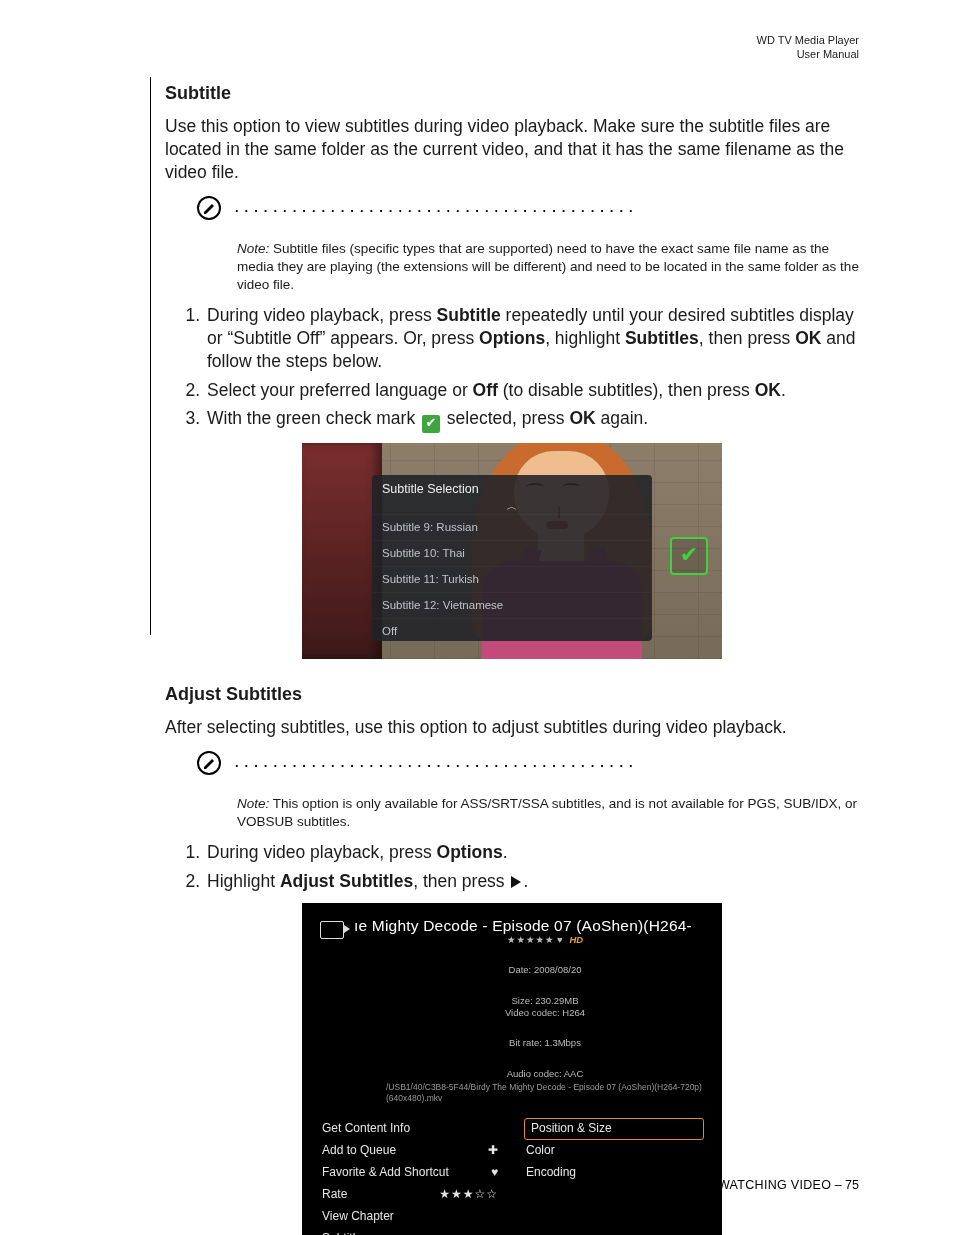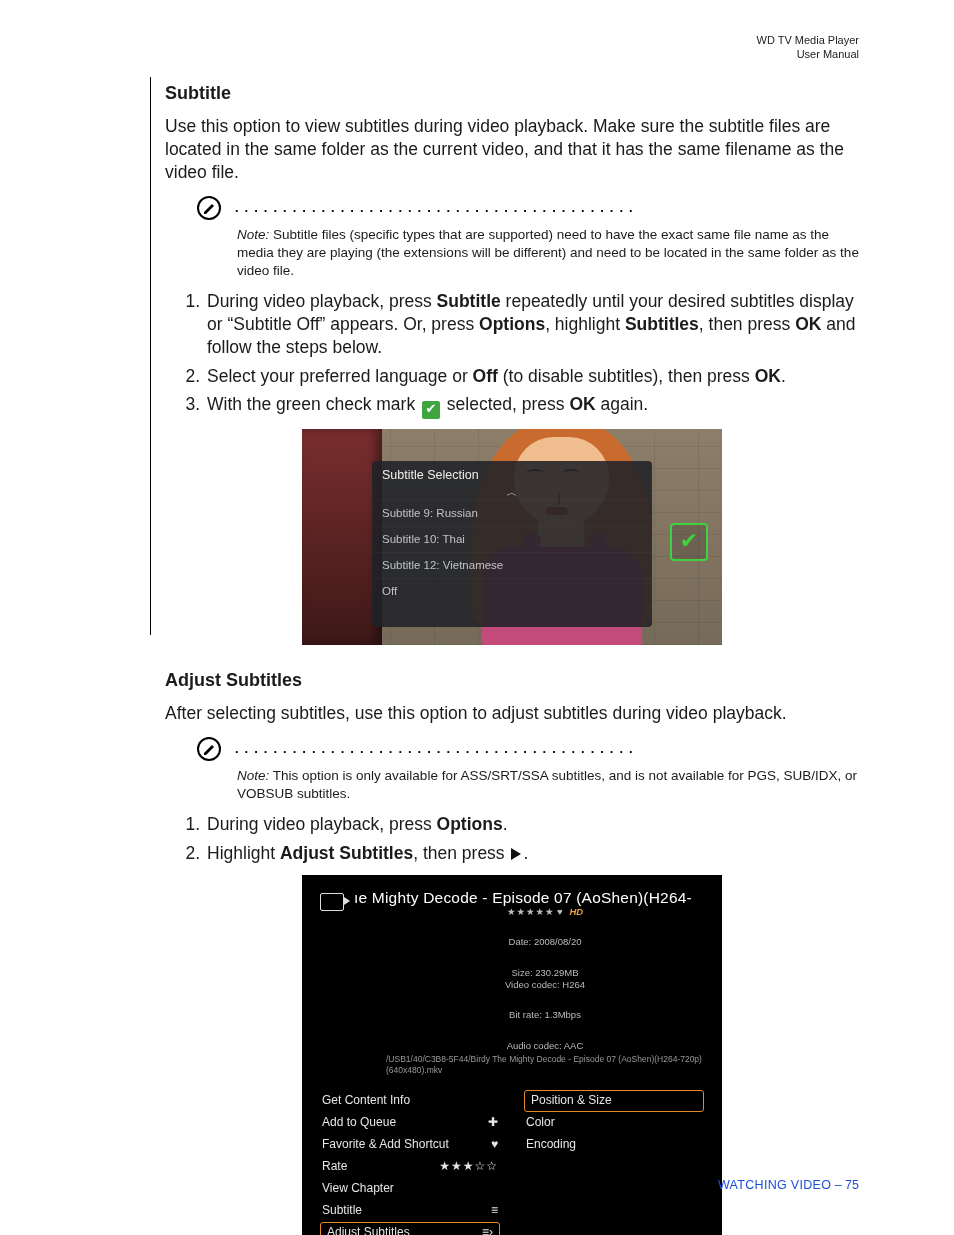--- a/index.html
+++ b/index.html
@@ -59,21 +59,21 @@
     letter-spacing: 6px;
     font-weight: bold;
     font-size: 13px;
     color: #000;
     line-height: 24px;
     white-space: nowrap;
     overflow: hidden;
   }
   .note-text {
     font-size: 13.5px;
-    margin: 6px 0 10px 72px;
+    margin: 20px 0 10px 72px;
     line-height: 1.35;
   }
   .note-text .lead { font-style: italic; }
   ol.steps {
     margin: 2px 0 10px 0;
     padding-left: 40px;
   }
   ol.steps li { margin-bottom: 6px; padding-left: 2px; }
   .check-chip {
     display: inline-flex;
@@ -193,21 +193,21 @@
     border:1px solid #e28a2a; border-radius:3px; padding:3px 6px;
   }
   .shot2 .rate-stars { color:#e6e6e6; letter-spacing:1px; font-size:12px;}
   .shot2 .caret2 {
     text-align:center; color:#e6e6e6; font-size:13px; margin-top:2px;
     width:50%;
   }
 
   .footer {
     position:absolute; right:95px; bottom:42px;
-    font-size:12.5px; color:#1d4ed8;
+    font-size:12.5px; color:#000000;
   }
   .footer .sec { letter-spacing: .3px; }
 
   b { font-weight: bold; }
 </style>
 </head>
 <body>
 
 <div class="page">
   <div class="header-block">
@@ -260,20 +260,21 @@
         <div class="face"></div>
         <div class="eye l"></div>
           <div class="eye r"></div>
         <div class="lips"></div>
       </div>
       <div class="panel">
         <div class="title">Subtitle Selection</div>
         <div class="caret">︿</div>
         <div class="opt">Subtitle 9: Russian</div>
         <div class="opt">Subtitle 10: Thai</div>
+        <div class="opt">Subtitle 11: Turkish</div>
         <div class="opt">Subtitle 12: Vietnamese</div>
         <div class="opt">Off</div>
       </div>
       <div class="ok">✔</div>
     </div>
 
     <h3 class="section">Adjust Subtitles</h3>
     <p class="body">After selecting subtitles, use this option to adjust subtitles during video playback.</p>
 
     <div class="note-row">

